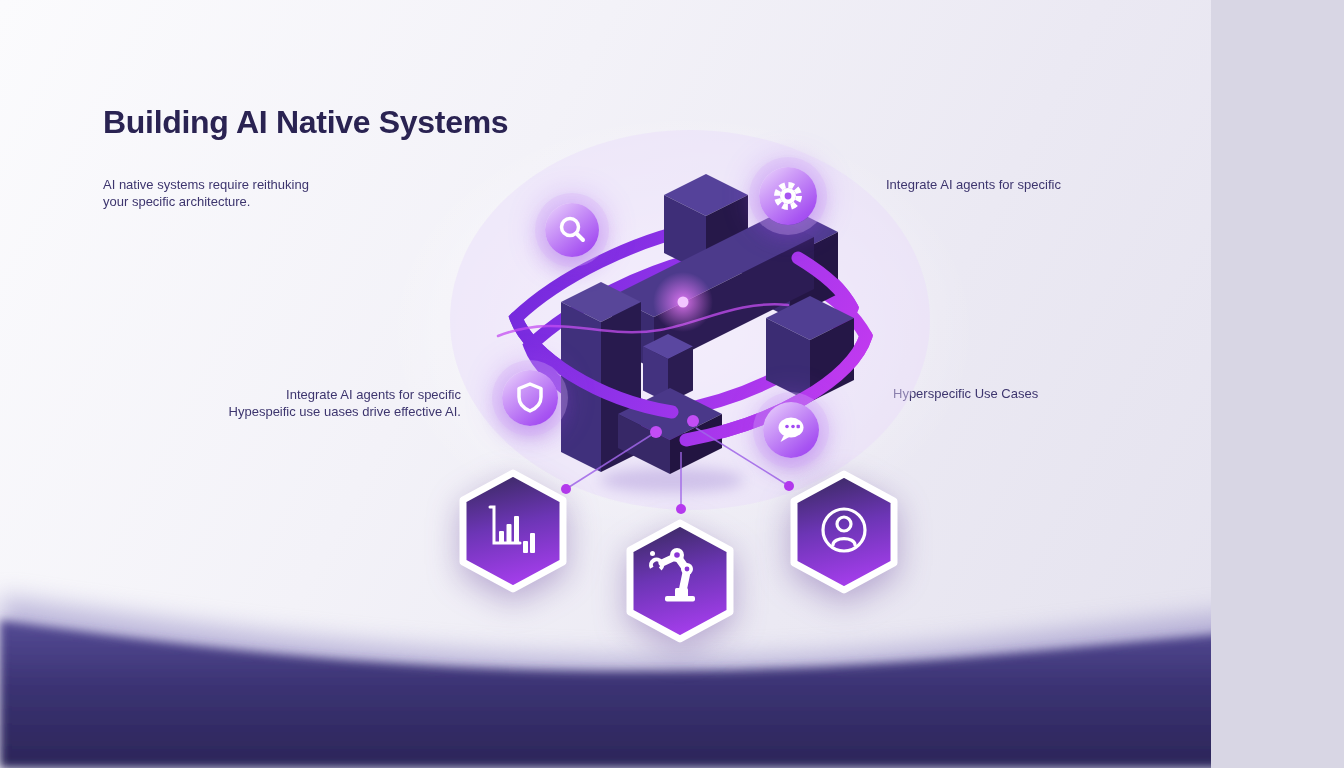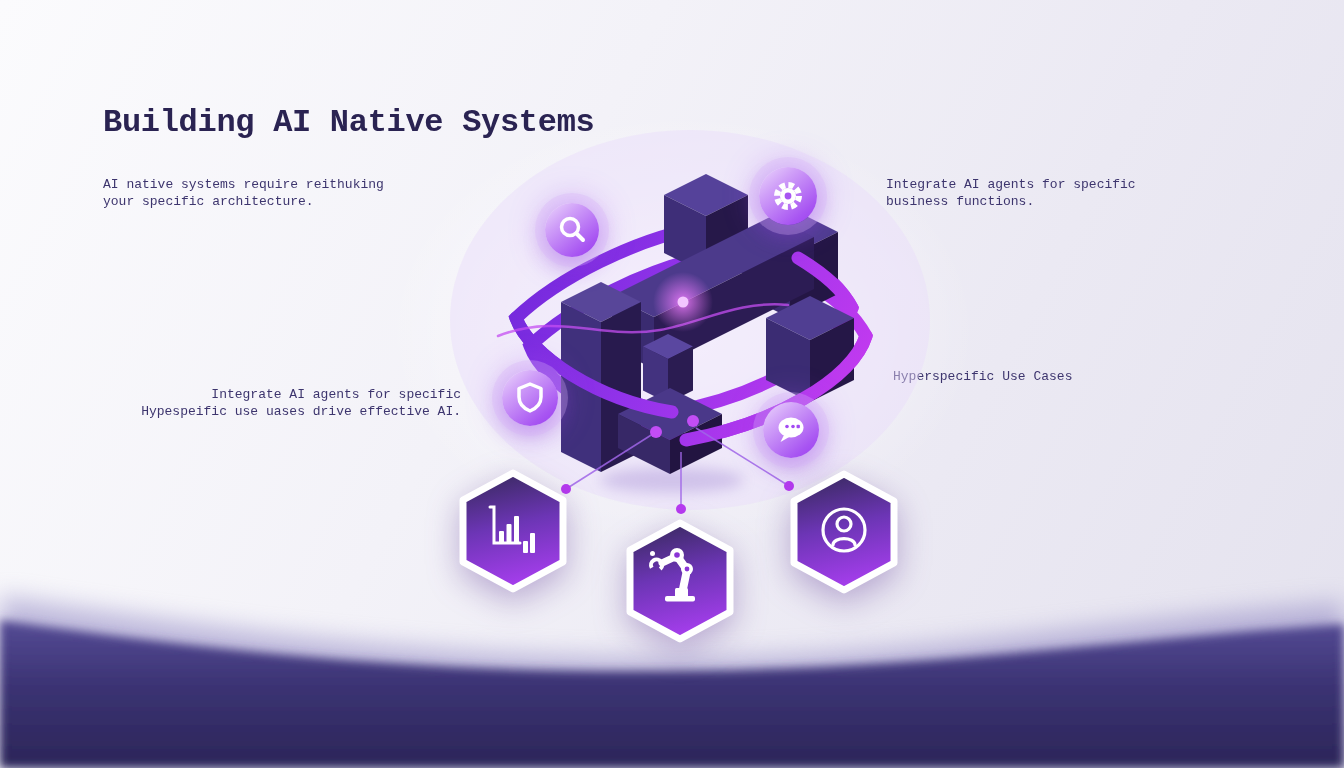--- a/index.html
+++ b/index.html
@@ -1,33 +1,33 @@
 <!DOCTYPE html>
 <html><head>
 <meta charset="utf-8">
 <style>
   html,body { margin:0; padding:0; background:#d8d6e4; }
   .slide {
-    position:relative; width:1344px; height:768px; overflow:hidden;
-    font-family:Liberation Mono, monospace;
+    position:relative; width:1211px; height:768px; overflow:hidden;
+    font-family:Liberation Sans, sans-serif;
     background: linear-gradient(118deg, #fbfbfd 0%, #f3f2f8 38%, #ebe9f3 68%, #e4e2ee 100%);
   }
   .center-glow {
     position:absolute; left:380px; top:110px; width:600px; height:440px;
     background: radial-gradient(ellipse at center, rgba(255,255,255,0.85) 0%, rgba(255,255,255,0) 70%);
   }
   .title {
     position:absolute; left:103px; top:104px; margin:0;
     font-size:32px; font-weight:bold; color:#2a2352; letter-spacing:-0.3px;
   }
   .callout { position:absolute; font-size:13px; line-height:1.32; color:#3d356e; }
   .callout.tl { left:103px; top:176px; }
   .callout.tr { left:886px; top:176px; }
   .callout.ml { left:115px; top:386px; width:346px; text-align:right; }
-  .callout.mr { left:893px; top:368px; }
+  .callout.mr { left:893px; top:385px; }
   .callout span { display:block; }
 
   .illustration { position:absolute; left:0; top:0; pointer-events:none; }
 
   .badge {
     position:absolute; border-radius:50%;
     background: linear-gradient(140deg, #ecd9fc 0%, #cf9ef8 32%, #a855f2 78%, #9a3df0 100%);
     box-shadow: 0 0 0 10px rgba(214,178,250,0.30), 0 0 30px 6px rgba(168,85,247,0.35), 0 10px 22px rgba(120,40,200,0.30);
     display:flex; align-items:center; justify-content:center;
   }
@@ -69,21 +69,20 @@
   </svg>
 
   <h1 class="title">Building AI Native Systems</h1>
 
   <div class="callout tl">
     <span>AI native systems require reithuking</span>
     <span>your specific architecture.</span>
   </div>
   <div class="callout tr">
     <span>Integrate AI agents for specific</span>
-    <span>business functions.</span>
   </div>
   <div class="callout ml">
     <span>Integrate AI agents for specific</span>
     <span>Hypespeific use uases drive effective AI.</span>
   </div>
   <div class="callout mr">
     <span>Hyperspecific Use Cases</span>
   </div>
 
   <svg class="illustration" width="1344" height="768" viewBox="0 0 1344 768">

